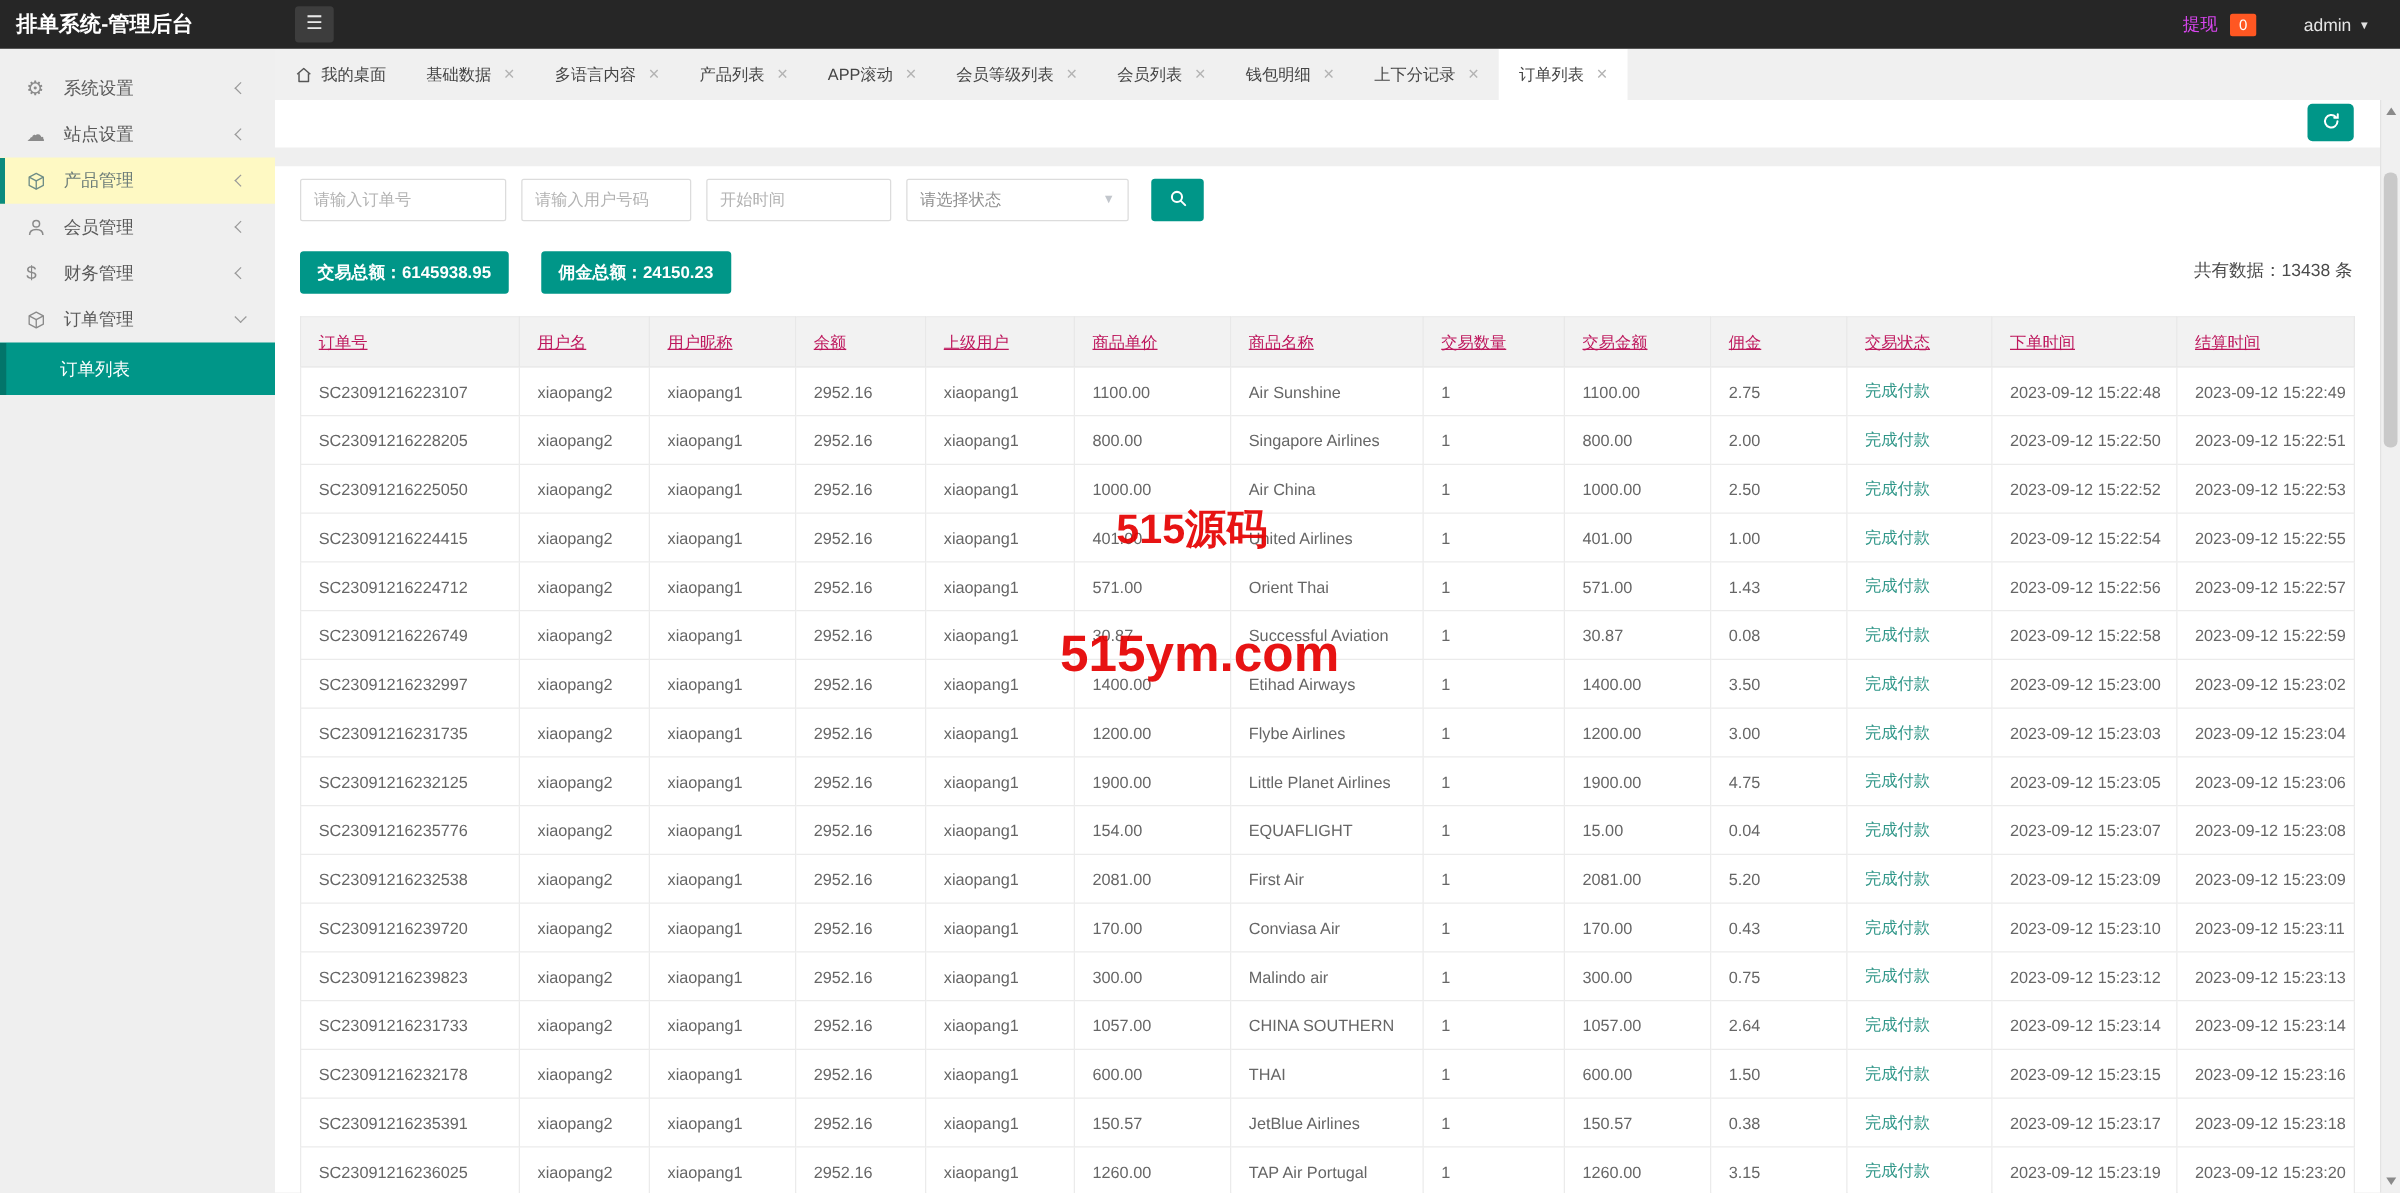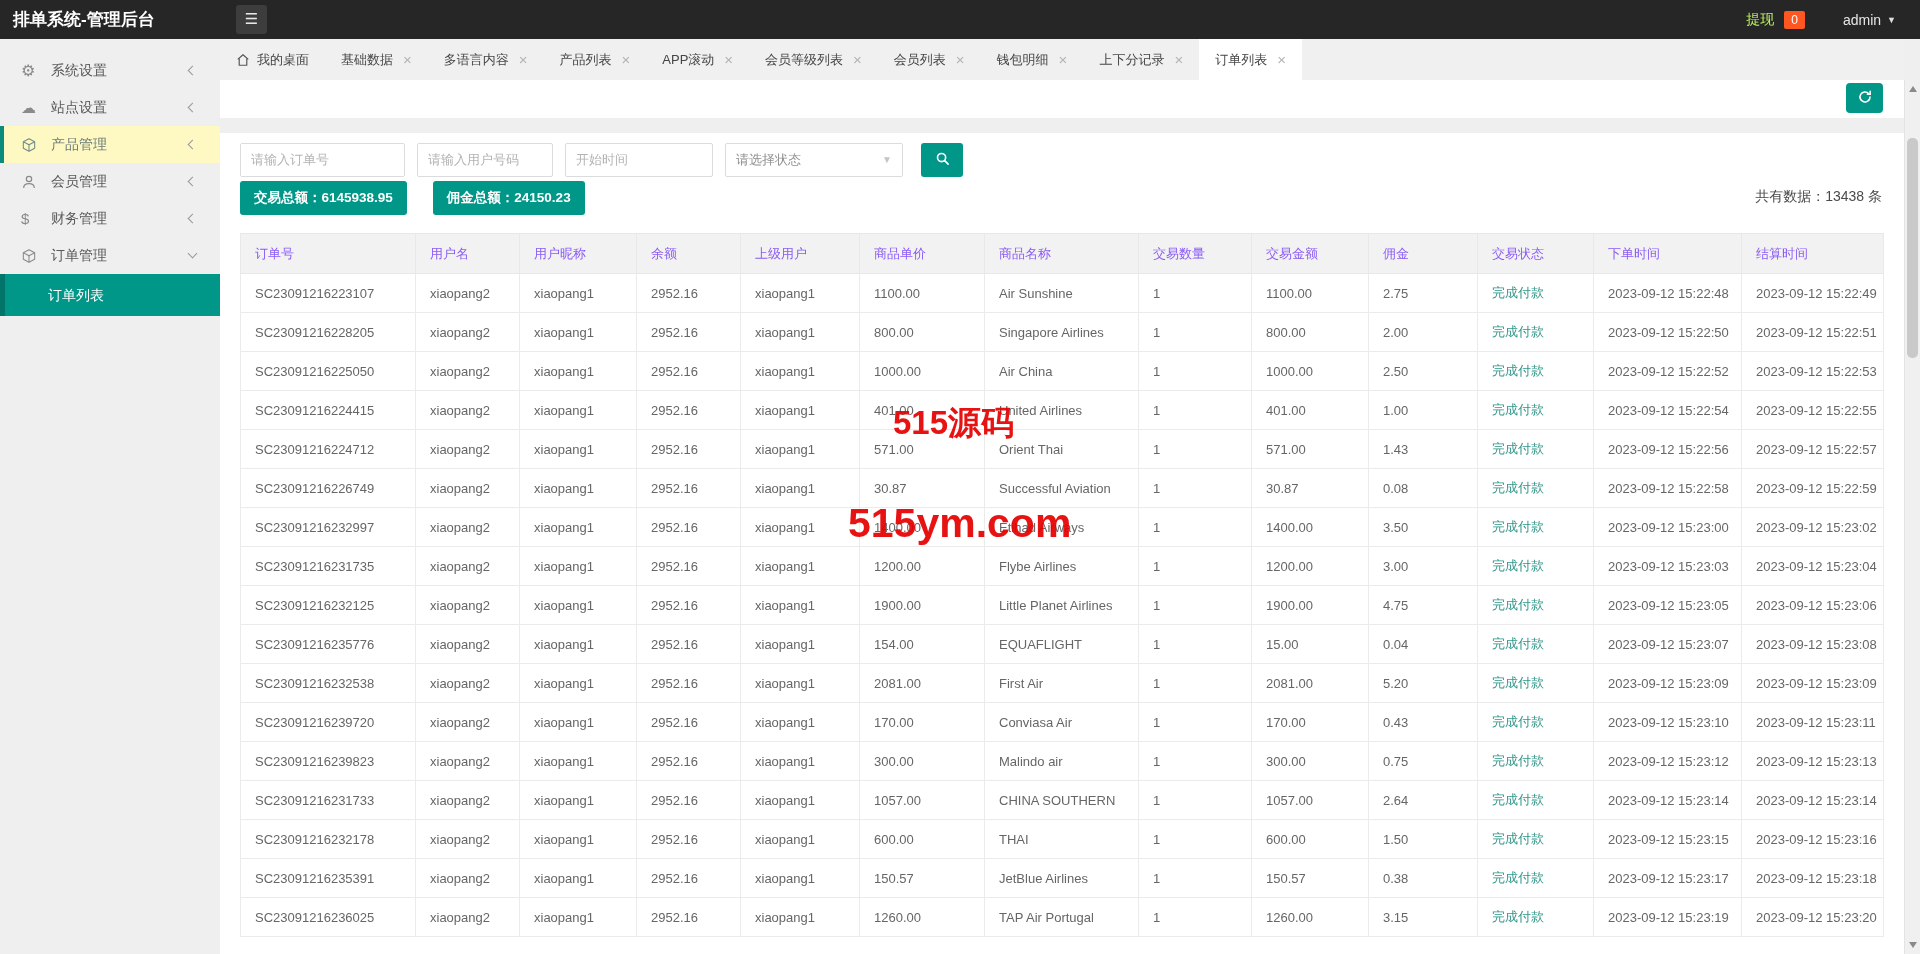--- a/index.html
+++ b/index.html
@@ -5,21 +5,21 @@
   * { margin:0; padding:0; box-sizing:border-box; }
   html,body { width:1920px; height:954px; overflow:hidden;
     font-family:"Liberation Sans","DejaVu Sans",sans-serif; background:#efefef; }
 
   
   .topbar { position:absolute; left:0; top:0; width:1920px; height:39px; background:#262626; z-index:30; }
   .topbar .title { position:absolute; left:13px; top:0; line-height:39px; color:#fff; font-size:17px; font-weight:bold; }
   .hamburger { position:absolute; left:236px; top:5px; width:31px; height:29px; background:#3d3d3d; border-radius:3px;
     color:#e8e8e8; font-size:15px; text-align:center; line-height:28px; cursor:pointer; }
   .topbar-right { position:absolute; right:24px; top:0; height:39px; display:flex; align-items:center; gap:10px; }
-  .withdraw-label { color:#bef264; font-size:14px; cursor:pointer; }
+  .withdraw-label { color:#d946ef; font-size:14px; cursor:pointer; }
   .withdraw-badge { background:#ff5722; color:#fff; font-size:12px; height:18px; line-height:18px; padding:0 7px; border-radius:2px; }
   .user-box { display:flex; align-items:center; gap:6px; margin-left:28px; cursor:pointer; }
   .user-name { color:#e5e5e5; font-size:14px; }
   .user-caret { color:#e0e0e0; font-size:9px; }
 
   
   .sidebar { position:absolute; left:0; top:39px; width:220px; height:915px; background:#efefef; z-index:20; }
   .side-menu { padding-top:13px; }
   .side-item { position:relative; height:37px; display:flex; align-items:center; padding-left:21px; cursor:pointer; color:#595959; font-size:14px; }
   .side-item .s-icon { width:17px; margin-right:13px; color:#8a8a8a; font-size:15px; display:inline-flex; align-items:center; }
@@ -52,29 +52,29 @@
     font-family:Liberation Serif, serif; }
   .f-input::placeholder { color:#b3b3b3; }
   .w1{width:165px;} .w2{width:136px;} .w3{width:148px;}
   .f-select { position:relative; width:178px; height:34px; border:1px solid #dcdcdc; border-radius:2px; background:#fff;
     font-size:13px; color:#8f8f8f; line-height:32px; padding:0 10px; cursor:pointer; }
   .f-select .sel-caret { position:absolute; right:10px; top:0; color:#c2c6cc; font-size:10px; }
   .search-btn { width:42px; height:34px; background:#009688; border:none; border-radius:3px; cursor:pointer;
     display:flex; align-items:center; justify-content:center; margin-left:6px; }
   .search-btn svg { width:15px; height:15px; }
 
-  .stats-row { margin-top:4px; display:flex; align-items:center; gap:26px; position:relative; height:34px; }
+  .stats-row { margin-top:24px; display:flex; align-items:center; gap:26px; position:relative; height:34px; }
   .stat-btn { height:34px; line-height:34px; background:#009688; color:#fff; font-size:13.5px; font-weight:bold;
     padding:0 14px; border-radius:3px; border:none; cursor:pointer; }
   .summary { position:absolute; right:2px; top:7px; font-size:14px; color:#4a4a4a; }
 
   
   table { margin-top:18px; width:100%; border-collapse:collapse; table-layout:fixed; }
-  th { background:#f2f2f2; height:40px; font-size:13px; color:#8b5cf6; font-weight:normal; text-align:left; padding-left:14px;
-    border:1px solid #e8e8e8; }
+  th { background:#f2f2f2; height:40px; font-size:13px; color:#be185d; font-weight:normal; text-align:left; padding-left:14px;
+    border:1px solid #e8e8e8;text-decoration:underline; }
   td { height:39px; font-size:13px; color:#666; text-align:left; padding-left:14px; border:1px solid #ebebeb; background:#fff;
     white-space:nowrap; overflow:hidden; }
   td.status { color:#2f9688; }
   col.c1{width:175px;} col.c2{width:104px;} col.c3{width:117px;} col.c4{width:104px;} col.c5{width:119px;}
   col.c6{width:125px;} col.c7{width:154px;} col.c8{width:113px;} col.c9{width:117px;} col.c10{width:109px;}
   col.c11{width:116px;} col.c12{width:148px;} col.c13{width:auto;}
 
   
   .wm { position:absolute; color:#e60000; font-weight:bold; z-index:40; pointer-events:none; opacity:.92; }
   .wm1 { left:893px; top:401px; font-size:33px; }

